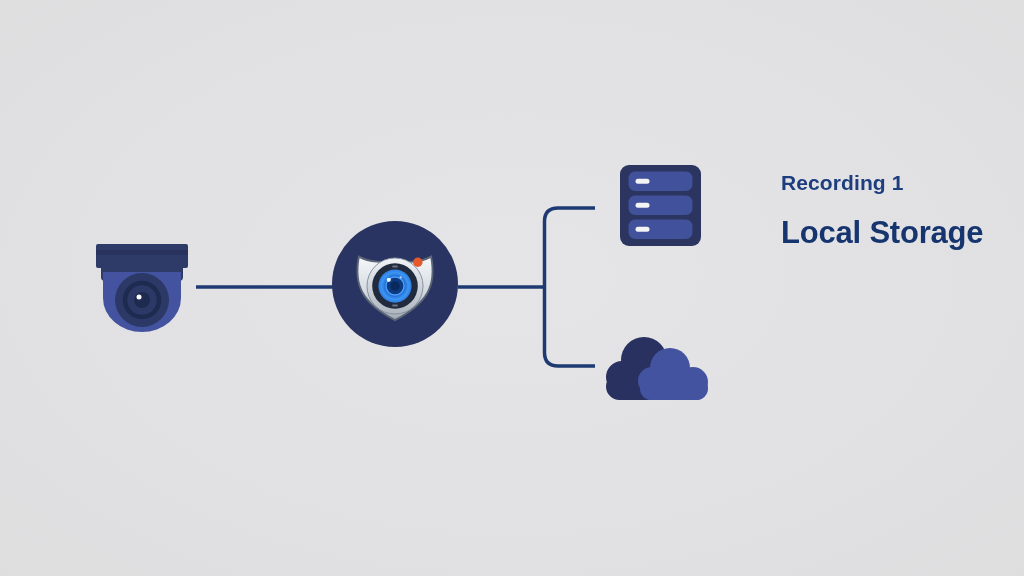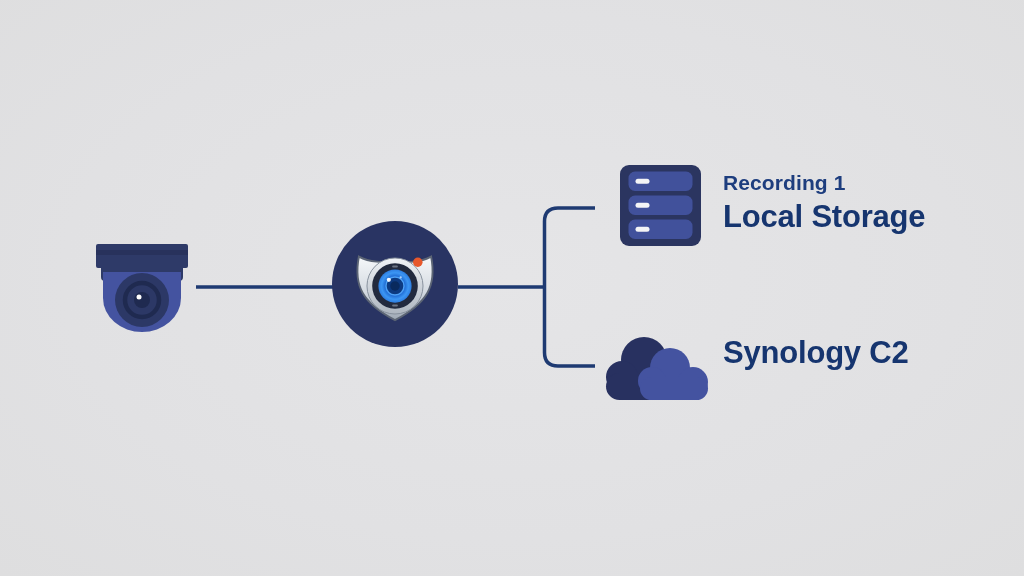--- a/index.html
+++ b/index.html
@@ -30,34 +30,34 @@
   .lines-svg{left:0;top:0;}
   .hub-circle{
     left:332px; top:221px;
     width:126px; height:126px;
     border-radius:50%;
     background:var(--hub-circle);
   }
   .hub-shield{position:absolute; left:20px; top:27px;}
   .dest-text{
     position:absolute;
-    left:723px;
+    left:781px;
     color:var(--label-text);
     white-space:nowrap;
   }
   .dest-text.first{top:171px;}
   .dest-text.second{top:331px;}
   .dest-label{
     font-size:21px;
     font-weight:700;
     letter-spacing:0.1px;
     color:var(--label-text);
   }
   .dest-title{
-    margin-top:4px;
+    margin-top:20px;
     font-size:31px;
     font-weight:700;
     letter-spacing:-0.2px;
     color:var(--title-text);
   }
 </style>
 </head>
 <body>
 
 <div class="stage">
@@ -145,16 +145,15 @@
       <rect x="36" y="42" width="68" height="23" rx="11.5"></rect>
     </g>
   </svg>
 
   <div class="dest-text first">
     <div class="dest-label">Recording 1</div>
     <div class="dest-title">Local Storage</div>
   </div>
 
   <div class="dest-text second">
-    <div class="dest-title">Synology C2</div>
   </div>
 
 </div>
 
 </body></html>

